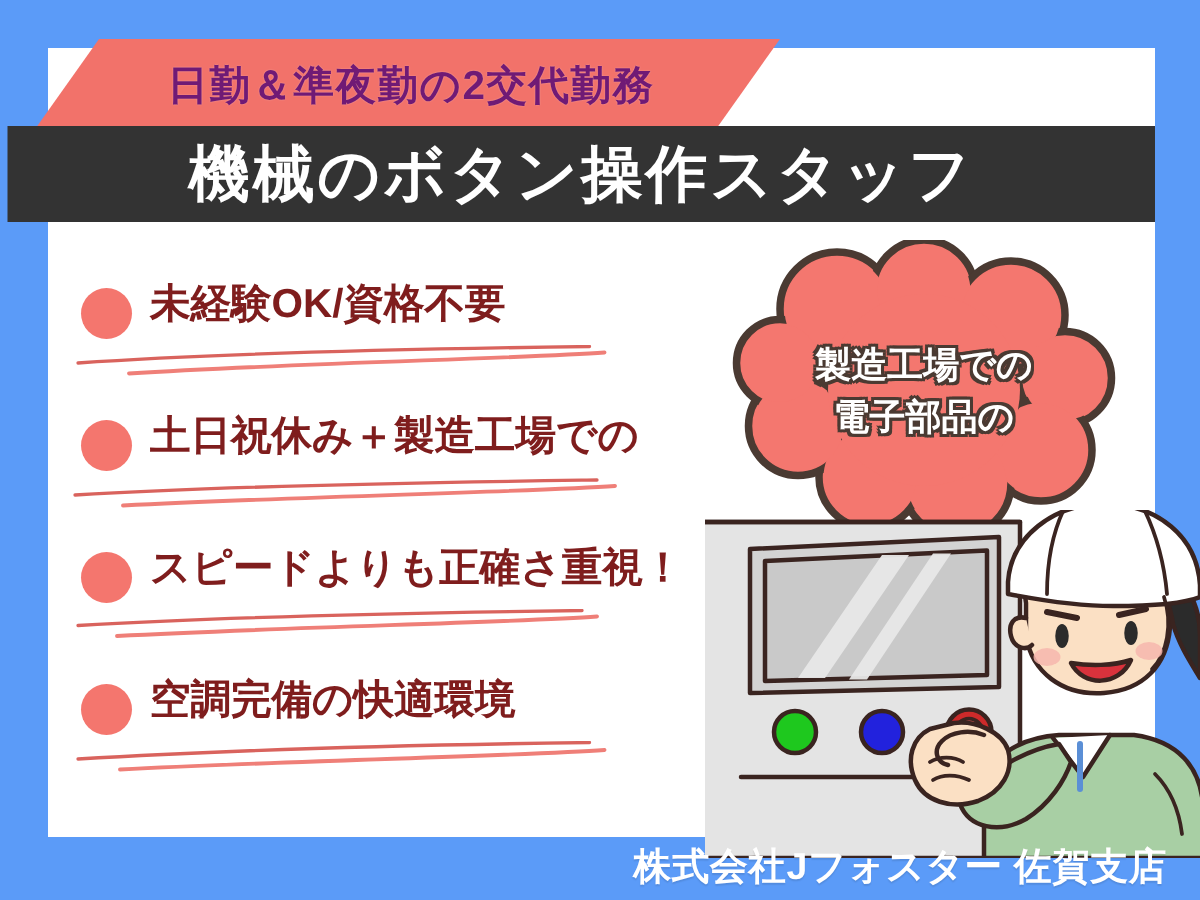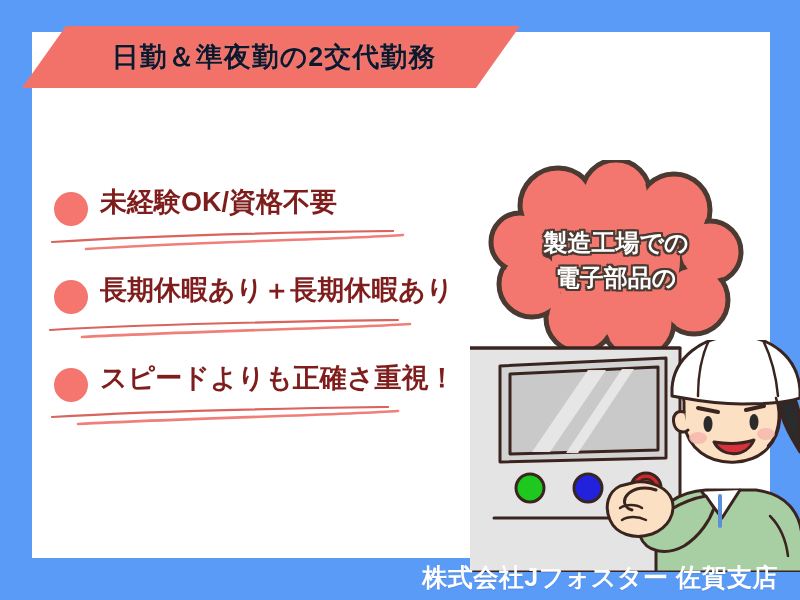--- a/index.html
+++ b/index.html
@@ -20,21 +20,21 @@
   
   .ribbon-wrap { position:absolute; left:0; top:26px; width:520px; height:62px; }
   .ribbon {
     position:absolute; left:22px; top:0; width:498px; height:62px;
     background:#f2726a;
     clip-path: polygon(44px 0, 498px 0, 454px 62px, 0 62px);
   }
   .ribbon-label {
     position:absolute; left:0; top:0; width:498px; height:62px;
     display:flex; align-items:center; justify-content:center;
-    color:#0f172a; font-size:27px; font-weight:700; letter-spacing:1px;
+    color:#701a75; font-size:27px; font-weight:700; letter-spacing:1px;
     padding-left:6px;
     text-shadow:0 0 1px rgba(255,255,255,.4);
   }
 
   
   .headline-band {
     position:absolute; left:5px; top:84px; width:765px; height:64px;
     background:#333333;
     display:flex; align-items:center; justify-content:center;
   }
@@ -95,50 +95,61 @@
 <div id="stage">
 
   <div class="card"></div>
 
   <div class="ribbon-wrap">
     <div class="ribbon">
       <div class="ribbon-label">日勤＆準夜勤の2交代勤務</div>
     </div>
   </div>
 
+  <div class="headline-band">
+    <div class="headline-text">機械のボタン操作スタッフ</div>
+  </div>
 
   <div class="bullets">
 
     <div class="bullet-row">
       <span class="dot"></span>
       <span class="bullet-label">未経験OK/資格不要</span>
       <svg class="uline" viewBox="0 0 440 24" preserveAspectRatio="none">
         <path d="M4 12 C 120 4, 270 2, 345 1" stroke="#d9635d" stroke-width="2.2" fill="none" stroke-linecap="round"></path>
         <path d="M38 19 C 150 12, 300 9, 355 5" stroke="#ef7f78" stroke-width="2.6" fill="none" stroke-linecap="round"></path>
       </svg>
     </div>
 
     <div class="bullet-row">
       <span class="dot"></span>
-      <span class="bullet-label">長期休暇あり＋長期休暇あり</span>
+      <span class="bullet-label">土日祝休み＋製造工場での</span>
       <svg class="uline" viewBox="0 0 440 24" preserveAspectRatio="none">
         <path d="M2 12 C 120 5, 280 3, 350 2" stroke="#d9635d" stroke-width="2.2" fill="none" stroke-linecap="round"></path>
         <path d="M34 19 C 150 13, 305 10, 362 6" stroke="#ef7f78" stroke-width="2.6" fill="none" stroke-linecap="round"></path>
       </svg>
     </div>
 
     <div class="bullet-row">
       <span class="dot"></span>
       <span class="bullet-label">スピードよりも正確さ重視！</span>
       <svg class="uline" viewBox="0 0 440 24" preserveAspectRatio="none">
         <path d="M4 11 C 120 4, 265 2, 340 1" stroke="#d9635d" stroke-width="2.2" fill="none" stroke-linecap="round"></path>
         <path d="M30 18 C 145 12, 295 9, 350 5" stroke="#ef7f78" stroke-width="2.6" fill="none" stroke-linecap="round"></path>
       </svg>
     </div>
 
+    <div class="bullet-row">
+      <span class="dot"></span>
+      <span class="bullet-label">空調完備の快適環境</span>
+      <svg class="uline" viewBox="0 0 440 24" preserveAspectRatio="none">
+        <path d="M4 12 C 120 5, 270 2, 345 1" stroke="#d9635d" stroke-width="2.2" fill="none" stroke-linecap="round"></path>
+        <path d="M32 19 C 150 13, 300 10, 355 6" stroke="#ef7f78" stroke-width="2.6" fill="none" stroke-linecap="round"></path>
+      </svg>
+    </div>
 
   </div>
 
   <div class="cloud">
     <svg width="256" height="200" viewBox="0 0 256 200">
       <g fill="#f4776f" stroke="#4a3a32" stroke-width="5" stroke-linejoin="round">
         <circle cx="70" cy="46" r="38"></circle>
         <circle cx="128" cy="34" r="34"></circle>
         <circle cx="186" cy="50" r="36"></circle>
         <circle cx="222" cy="92" r="31"></circle>

